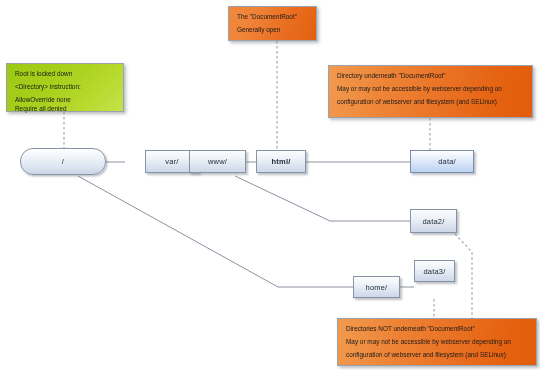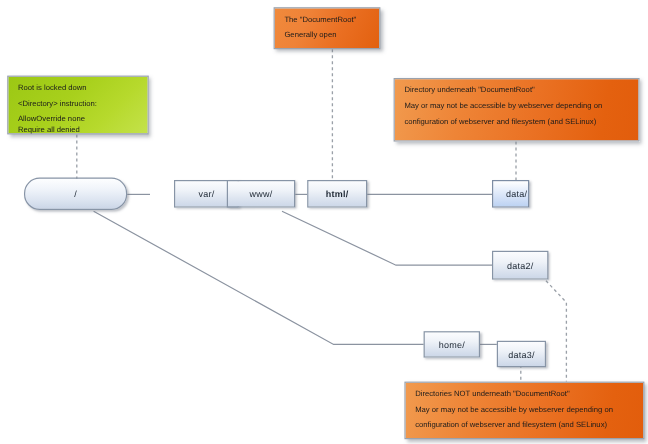--- a/index.html
+++ b/index.html
@@ -95,33 +95,33 @@
   </div>
 
   <div class="node" style="left:189px;top:150px;width:57px;height:23px;">
     <span>www/</span>
   </div>
 
   <div class="node" style="left:256px;top:150px;width:50px;height:23px;font-weight:bold;">
     <span>html/</span>
   </div>
 
-  <div class="node blueish" style="left:410px;top:150px;width:31px;height:23px;padding-left:10px;">
+  <div class="node blueish" style="left:410px;top:150px;width:64px;height:23px;padding-left:10px;">
     <span>data/</span>
   </div>
 
   <div class="node" style="left:410px;top:209px;width:47px;height:24px;text-align:right;">
     <span>data2/</span>
   </div>
 
   <div class="node" style="left:353px;top:276px;width:47px;height:22px;">
     <span>home/</span>
   </div>
 
-  <div class="node" style="left:414px;top:284px;width:41px;height:22px;">
+  <div class="node" style="left:414px;top:260px;width:41px;height:22px;">
     <span>data3/</span>
   </div>
 
   <div class="callout green" style="left:6px;top:63px;width:118px;height:49px;">
     <p>Root is locked down</p>
     <p>&lt;Directory&gt; instruction:</p>
     <p class="tight">AllowOverride none</p>
     <p class="tight">Require all denied</p>
   </div>
 

